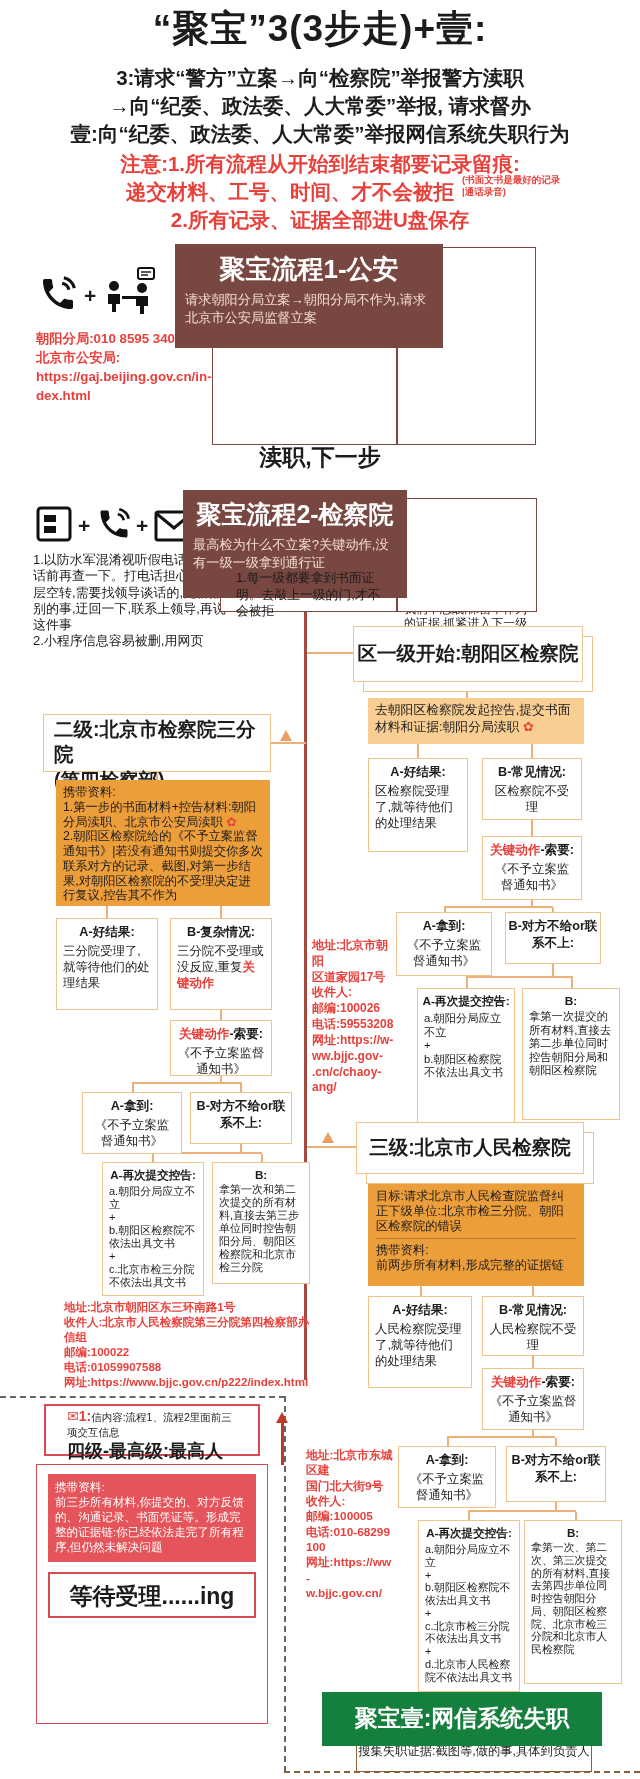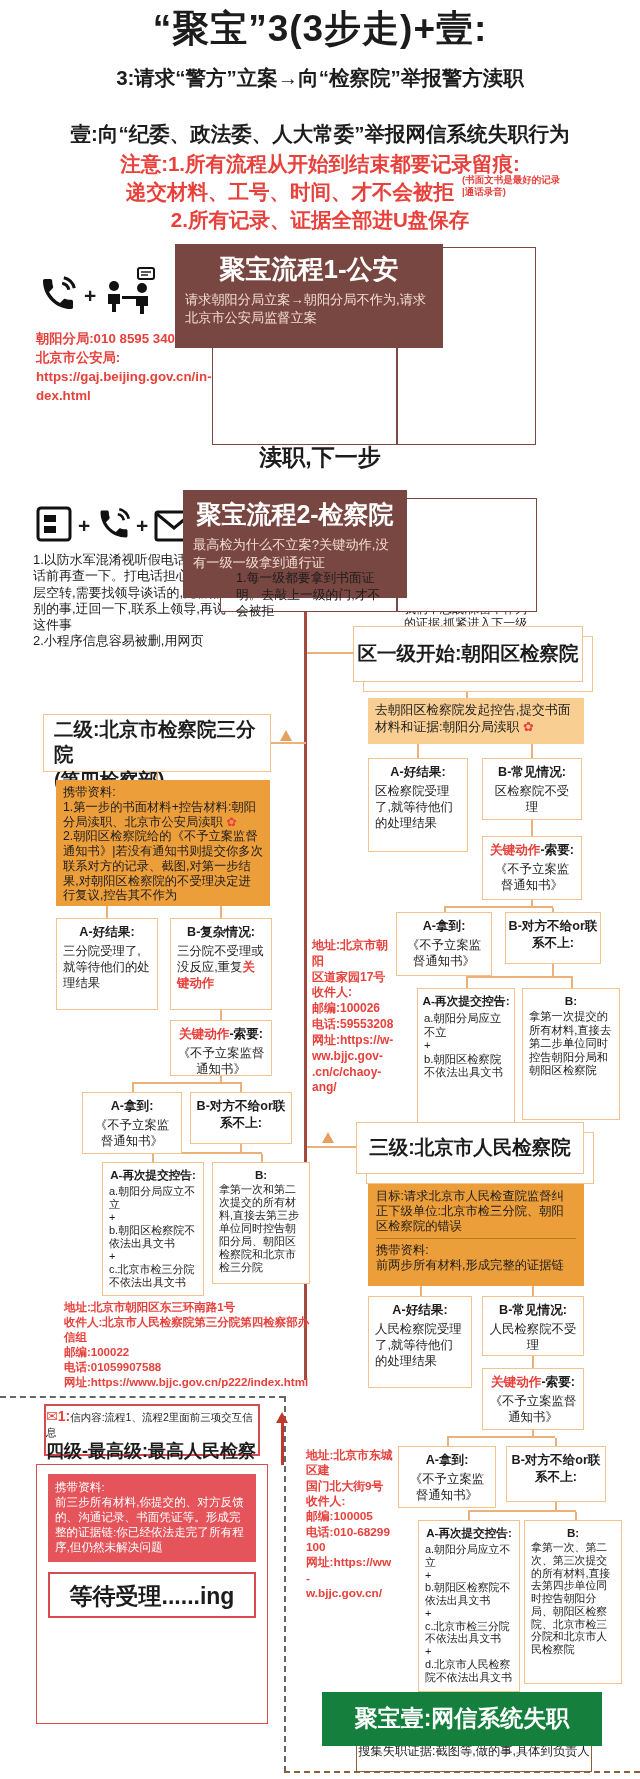--- a/index.html
+++ b/index.html
@@ -41,20 +41,21 @@
   .hr-o{border-top:1.5px solid #b77a20;margin:4px 0;}
   svg{display:block;}
 </style>
 </head>
 <body>
 
 <div id="canvas">
 
   <div class="abs ctr" style="top:4px;font-size:37px;font-weight:900;letter-spacing:1px;">“聚宝”3(3步走)+壹:</div>
   <div class="abs ctr" style="top:64px;font-size:20.5px;font-weight:bold;">3:请求“警方”立案→向“检察院”举报警方渎职</div>
+  <div class="abs ctr" style="top:92px;font-size:20.5px;font-weight:bold;">→向“纪委、政法委、人大常委”举报, 请求督办</div>
   <div class="abs ctr" style="top:120px;font-size:20.5px;font-weight:bold;">壹:向“纪委、政法委、人大常委”举报网信系统失职行为</div>
   <div class="abs ctr red" style="top:150px;font-size:20.5px;font-weight:bold;">注意:1.所有流程从开始到结束都要记录留痕:</div>
   <div class="abs red" style="top:178px;left:0;width:580px;text-align:center;font-size:20.5px;font-weight:bold;">递交材料、工号、时间、才不会被拒</div>
   <div class="abs red pre" style="top:174px;left:462px;width:170px;font-size:9.5px;font-weight:bold;line-height:1.25;text-align:left;">(书面文书是最好的记录
 |通话录音)</div>
   <div class="abs ctr red" style="top:206px;font-size:20.5px;font-weight:bold;">2.所有记录、证据全部进U盘保存</div>
 
   <div class="abs wbox" style="left:212px;top:247px;width:324px;height:198px;"></div>
   <div class="abs divider" style="left:396px;top:247px;width:2px;height:198px;"></div>
   <div class="abs bdark" style="left:175px;top:244px;width:268px;height:104px;">
@@ -305,21 +306,21 @@
 邮编:100005
 电话:010-68299100
 网址:https://ww-
 w.bjjc.gov.cn/</div>
 
   <div class="abs dash-top" style="left:0;top:1396px;width:285px;height:0;"></div>
   <div class="abs dash-vert" style="left:284px;top:1396px;width:0;height:376px;"></div>
   <div class="abs arrupred" style="left:276px;top:1412px;"></div>
   <div class="abs redline" style="left:281px;top:1423px;width:2.5px;height:42px;"></div>
 
-  <div class="abs rbord" style="left:44px;top:1404px;width:216px;height:52px;padding:2px 0;">
+  <div class="abs rbord" style="left:44px;top:1404px;width:216px;height:52px;padding:2px 21px;">
     <div style="font-size:10.5px;line-height:1.25;"><span class="red bold" style="font-size:14px;">✉</span><span class="red bold" style="font-size:14px;">1:</span><span>信内容:流程1、流程2里面前三项交互信息</span></div>
     <div style="font-size:18px;font-weight:bold;">四级-最高级:最高人民检察院</div>
   </div>
   <div class="abs rbord" style="left:36px;top:1464px;width:232px;height:260px;border-width:1.5px;"></div>
   <div class="abs redfill" style="left:48px;top:1474px;width:208px;height:88px;font-size:11.6px;line-height:1.3;padding:5px 7px;">
     <div>携带资料:</div>
     <div>前三步所有材料,你提交的、对方反馈的、沟通记录、书面凭证等。形成完整的证据链:你已经依法走完了所有程序,但仍然未解决问题</div>
   </div>
   <div class="abs rbord" style="left:48px;top:1572px;width:208px;height:46px;text-align:center;font-size:23px;font-weight:bold;line-height:44px;">等待受理......ing</div>
 

